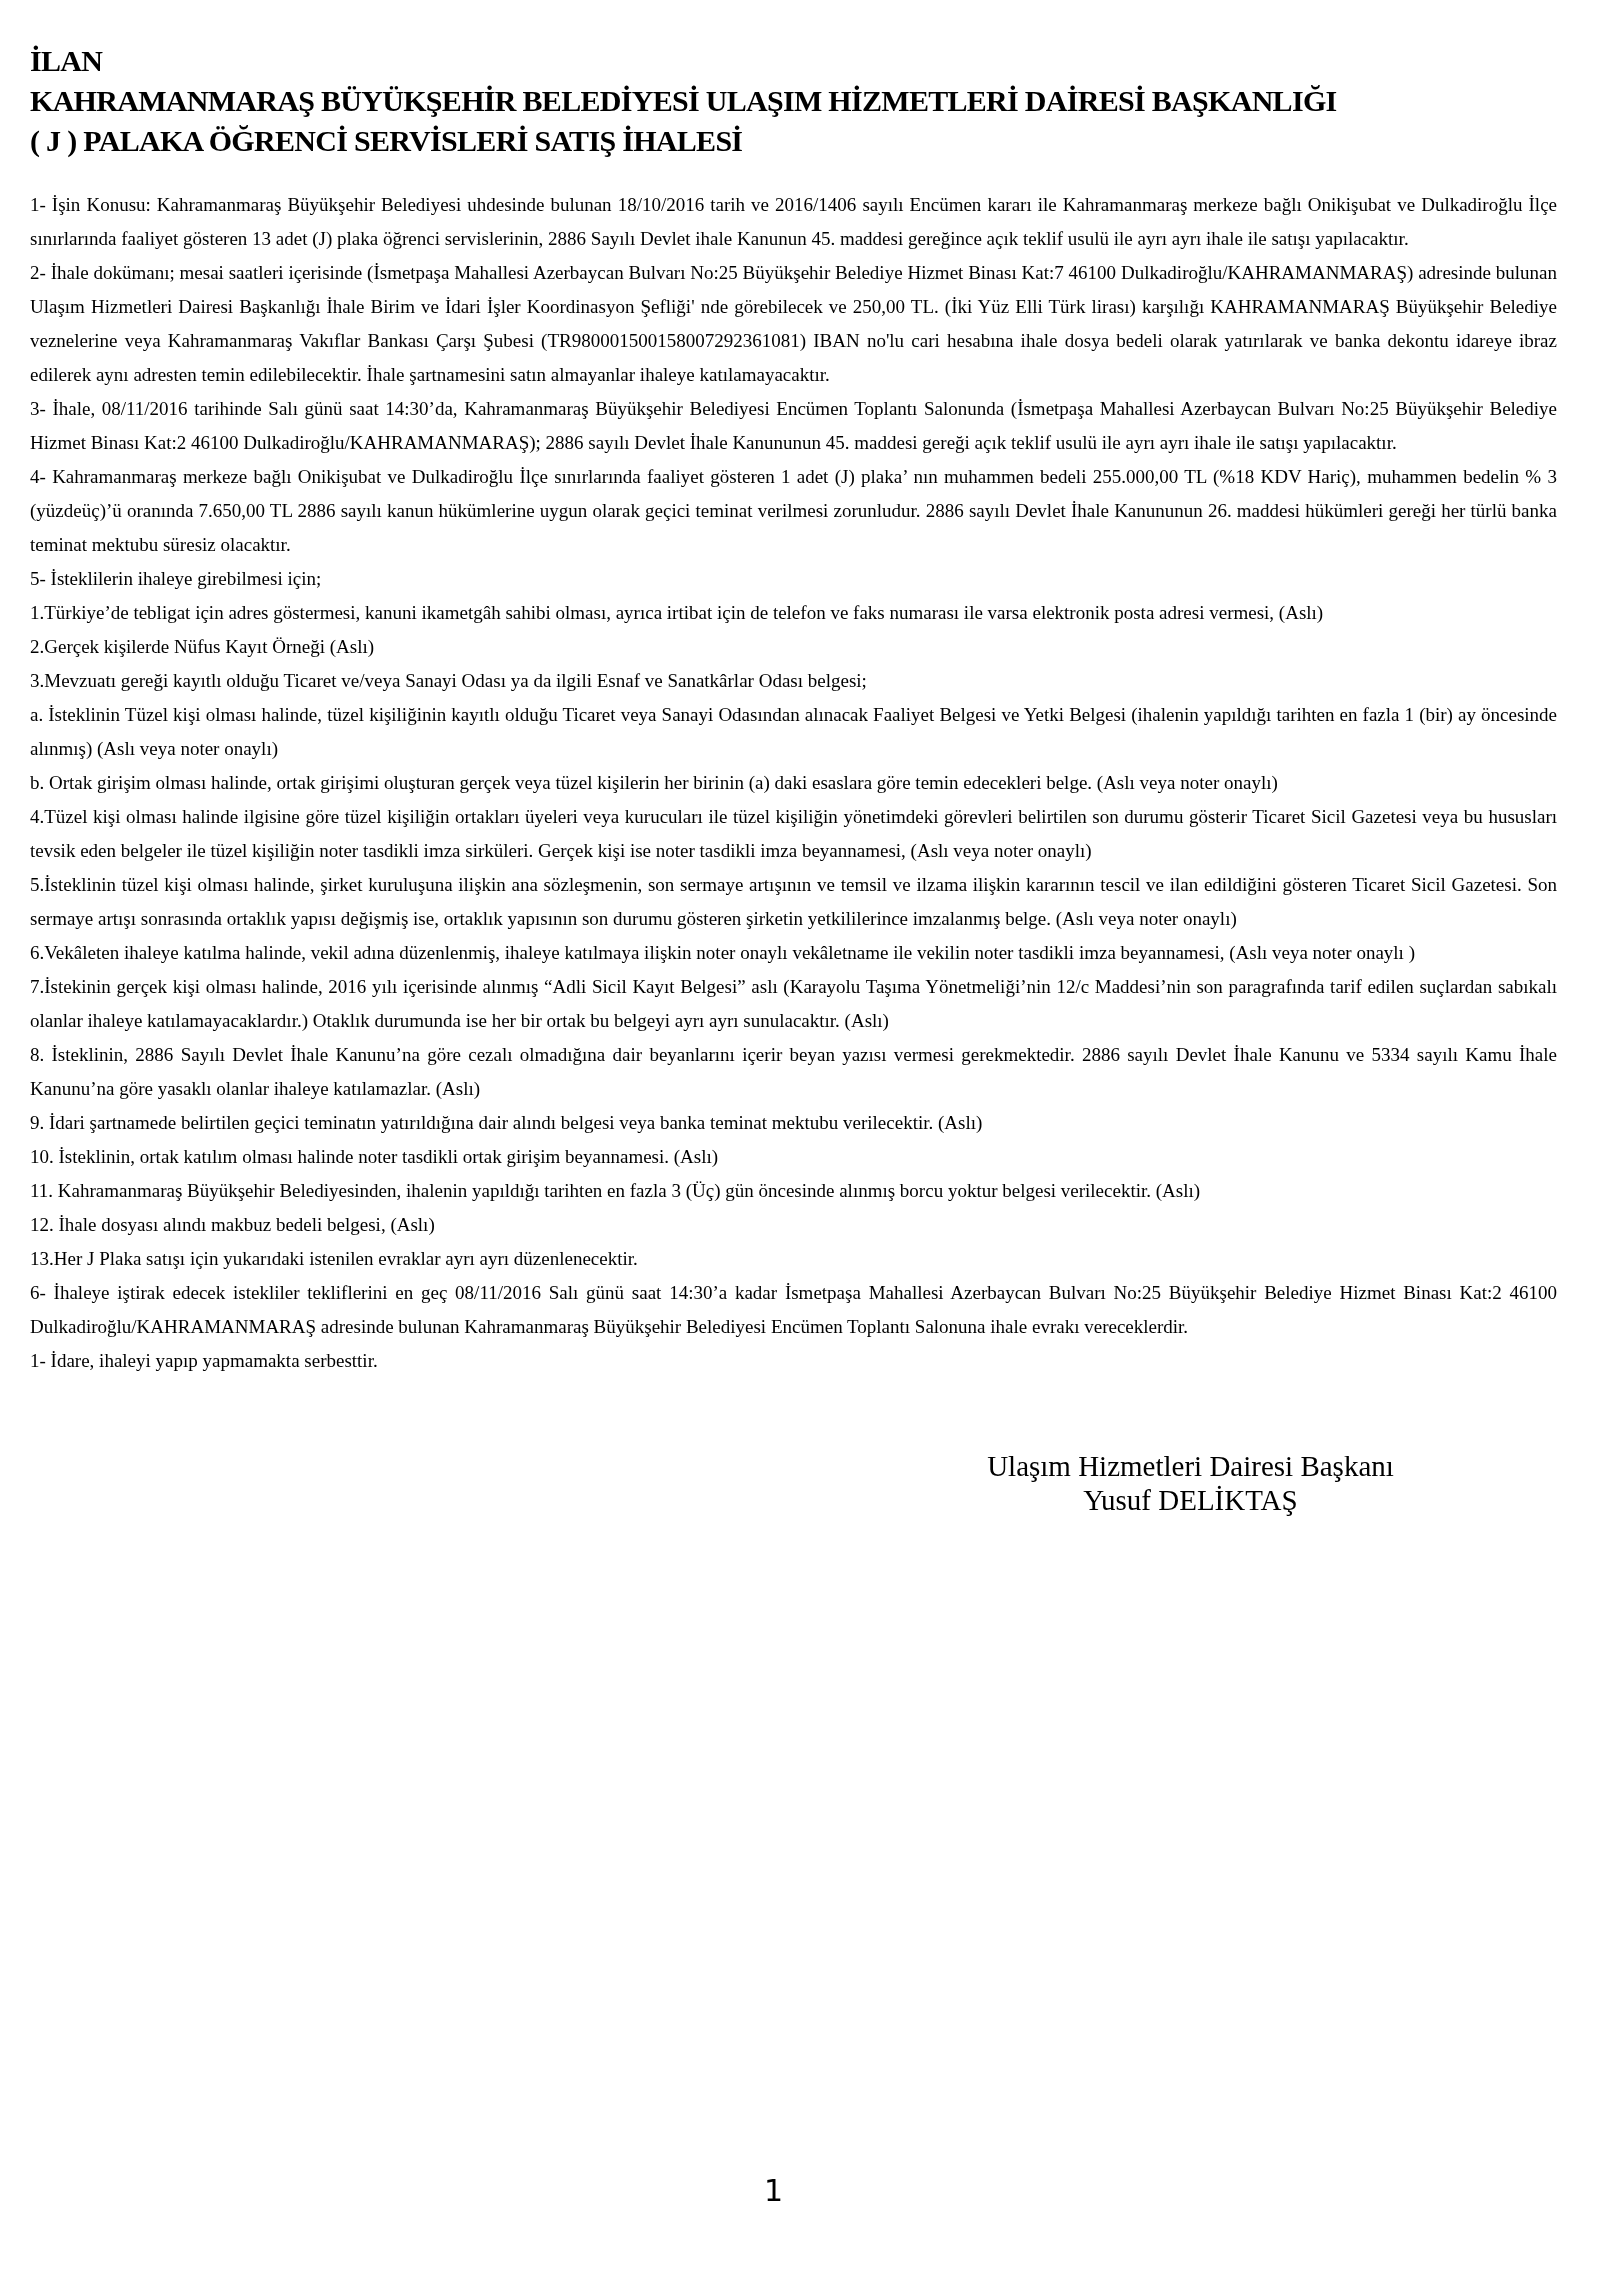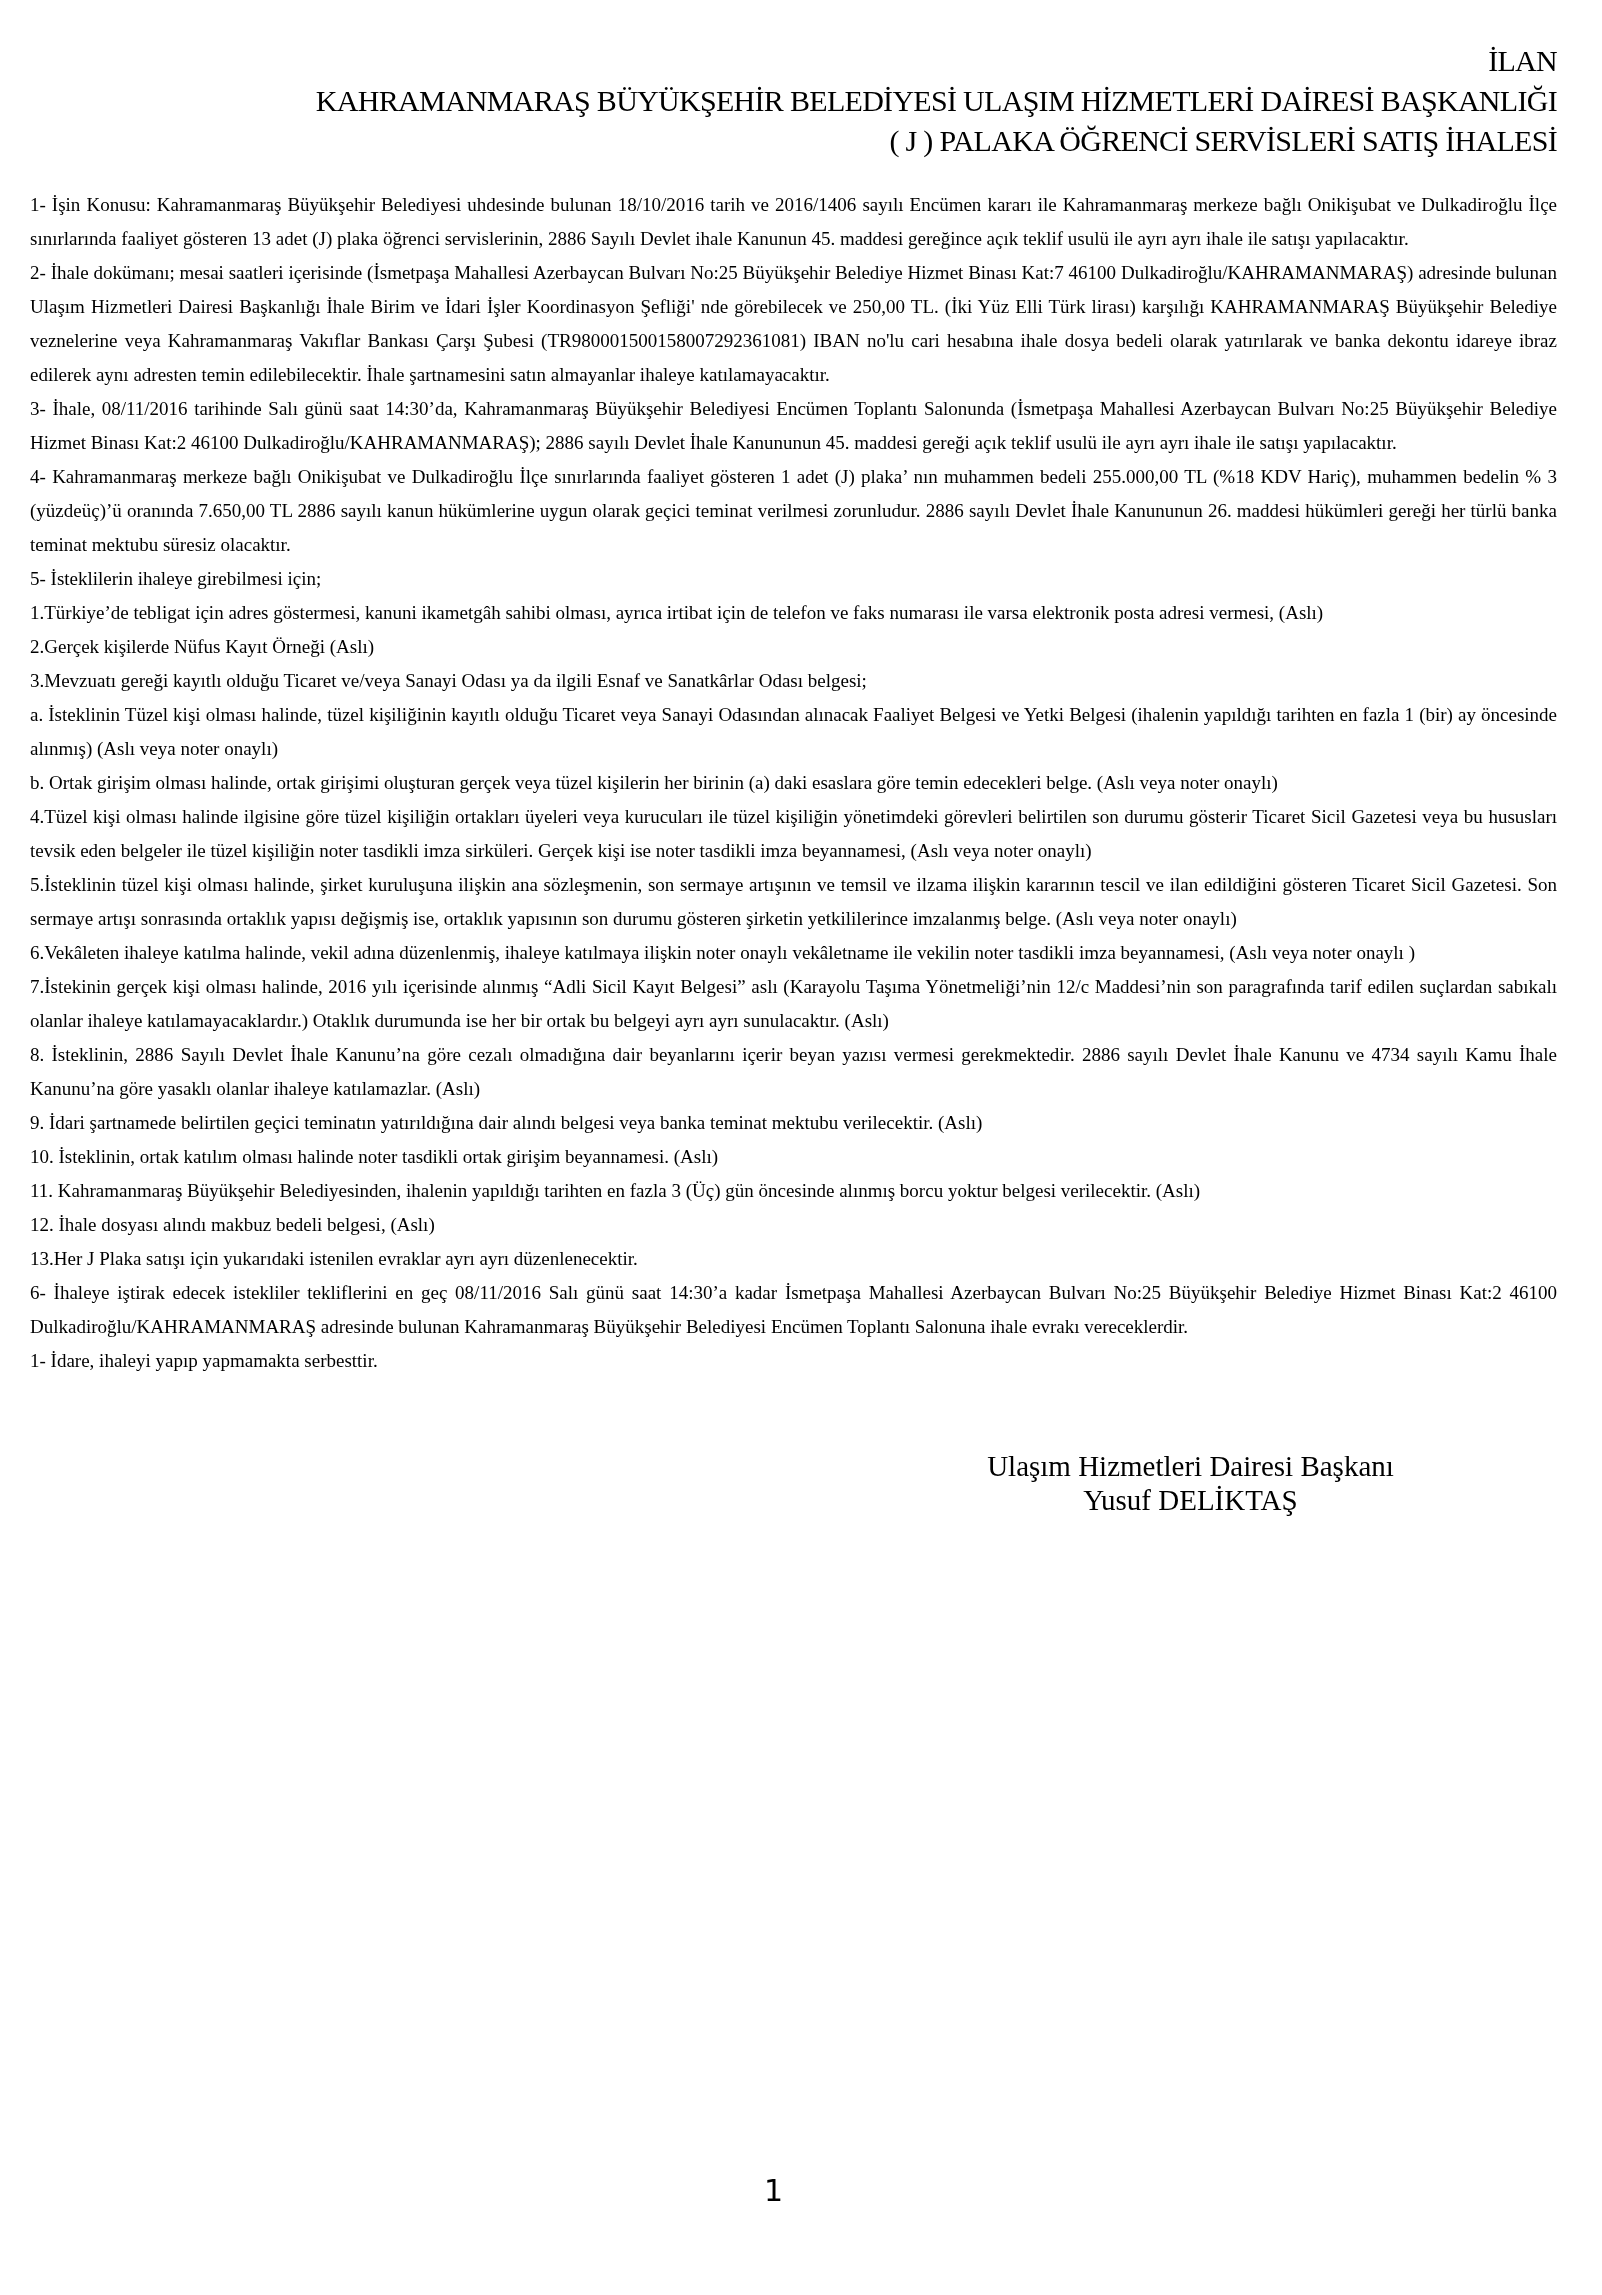--- a/index.html
+++ b/index.html
@@ -16,22 +16,22 @@
     font-family: "Liberation Serif", serif;
     overflow: hidden;
   }
   .content {
     position: absolute;
     left: 30px;
     top: 41px;
     width: 1527px;
   }
   .doc-header {
-    text-align: right;
-    font-weight: normal;
+    text-align: left;
+    font-weight: bold;
     font-size: 30px;
     line-height: 40px;
     letter-spacing: -0.7px;
   }
   .doc-header .title-line {
     white-space: nowrap;
   }
   .doc-body {
     margin-top: 27px;
     font-size: 19px;
@@ -79,21 +79,21 @@
       <p class="para">5- İsteklilerin ihaleye girebilmesi için;</p>
       <p class="para">1.Türkiye’de tebligat için adres göstermesi, kanuni ikametgâh sahibi olması, ayrıca irtibat için de telefon ve faks numarası ile varsa elektronik posta adresi vermesi, (Aslı)</p>
       <p class="para">2.Gerçek kişilerde Nüfus Kayıt Örneği (Aslı)</p>
       <p class="para">3.Mevzuatı gereği kayıtlı olduğu Ticaret ve/veya Sanayi Odası ya da ilgili Esnaf ve Sanatkârlar Odası belgesi;</p>
       <p class="para">a. İsteklinin Tüzel kişi olması halinde, tüzel kişiliğinin kayıtlı olduğu Ticaret veya Sanayi Odasından alınacak Faaliyet Belgesi ve Yetki Belgesi (ihalenin yapıldığı tarihten en fazla 1 (bir) ay öncesinde alınmış) (Aslı veya noter onaylı)</p>
       <p class="para">b. Ortak girişim olması halinde, ortak girişimi oluşturan gerçek veya tüzel kişilerin her birinin (a) daki esaslara göre temin edecekleri belge. (Aslı veya noter onaylı)</p>
       <p class="para">4.Tüzel kişi olması halinde ilgisine göre tüzel kişiliğin ortakları üyeleri veya kurucuları ile tüzel kişiliğin yönetimdeki görevleri belirtilen son durumu gösterir Ticaret Sicil Gazetesi veya bu hususları tevsik eden belgeler ile tüzel kişiliğin noter tasdikli imza sirküleri. Gerçek kişi ise noter tasdikli imza beyannamesi, (Aslı veya noter onaylı)</p>
       <p class="para">5.İsteklinin tüzel kişi olması halinde, şirket kuruluşuna ilişkin ana sözleşmenin, son sermaye artışının ve temsil ve ilzama ilişkin kararının tescil ve ilan edildiğini gösteren Ticaret Sicil Gazetesi. Son sermaye artışı sonrasında ortaklık yapısı değişmiş ise, ortaklık yapısının son durumu gösteren şirketin yetkililerince imzalanmış belge. (Aslı veya noter onaylı)</p>
       <p class="para">6.Vekâleten ihaleye katılma halinde, vekil adına düzenlenmiş, ihaleye katılmaya ilişkin noter onaylı vekâletname ile vekilin noter tasdikli imza beyannamesi, (Aslı veya noter onaylı )</p>
       <p class="para">7.İstekinin gerçek kişi olması halinde, 2016 yılı içerisinde alınmış “Adli Sicil Kayıt Belgesi” aslı (Karayolu Taşıma Yönetmeliği’nin 12/c Maddesi’nin son paragrafında tarif edilen suçlardan sabıkalı olanlar ihaleye katılamayacaklardır.) Otaklık durumunda ise her bir ortak bu belgeyi ayrı ayrı sunulacaktır. (Aslı)</p>
-      <p class="para">8. İsteklinin, 2886 Sayılı Devlet İhale Kanunu’na göre cezalı olmadığına dair beyanlarını içerir beyan yazısı vermesi gerekmektedir. 2886 sayılı Devlet İhale Kanunu ve 4734 sayılı Kamu İhale Kanunu’na göre yasaklı olanlar ihaleye katılamazlar. (Aslı)</p>
+      <p class="para">8. İsteklinin, 2886 Sayılı Devlet İhale Kanunu’na göre cezalı olmadığına dair beyanlarını içerir beyan yazısı vermesi gerekmektedir. 2886 sayılı Devlet İhale Kanunu ve 5334 sayılı Kamu İhale Kanunu’na göre yasaklı olanlar ihaleye katılamazlar. (Aslı)</p>
       <p class="para">9. İdari şartnamede belirtilen geçici teminatın yatırıldığına dair alındı belgesi veya banka teminat mektubu verilecektir. (Aslı)</p>
       <p class="para">10. İsteklinin, ortak katılım olması halinde noter tasdikli ortak girişim beyannamesi. (Aslı)</p>
       <p class="para">11. Kahramanmaraş Büyükşehir Belediyesinden, ihalenin yapıldığı tarihten en fazla 3 (Üç) gün öncesinde alınmış borcu yoktur belgesi verilecektir. (Aslı)</p>
       <p class="para">12. İhale dosyası alındı makbuz bedeli belgesi, (Aslı)</p>
       <p class="para">13.Her J Plaka satışı için yukarıdaki istenilen evraklar ayrı ayrı düzenlenecektir.</p>
       <p class="para">6- İhaleye iştirak edecek istekliler tekliflerini en geç  08/11/2016  Salı günü saat 14:30’a kadar İsmetpaşa Mahallesi Azerbaycan Bulvarı No:25 Büyükşehir Belediye Hizmet Binası Kat:2 46100 Dulkadiroğlu/KAHRAMANMARAŞ adresinde bulunan Kahramanmaraş Büyükşehir Belediyesi Encümen Toplantı Salonuna ihale evrakı vereceklerdir.</p>
       <p class="para">1- İdare, ihaleyi yapıp  yapmamakta serbesttir.</p>
     </div>
 
     <div class="signature">

